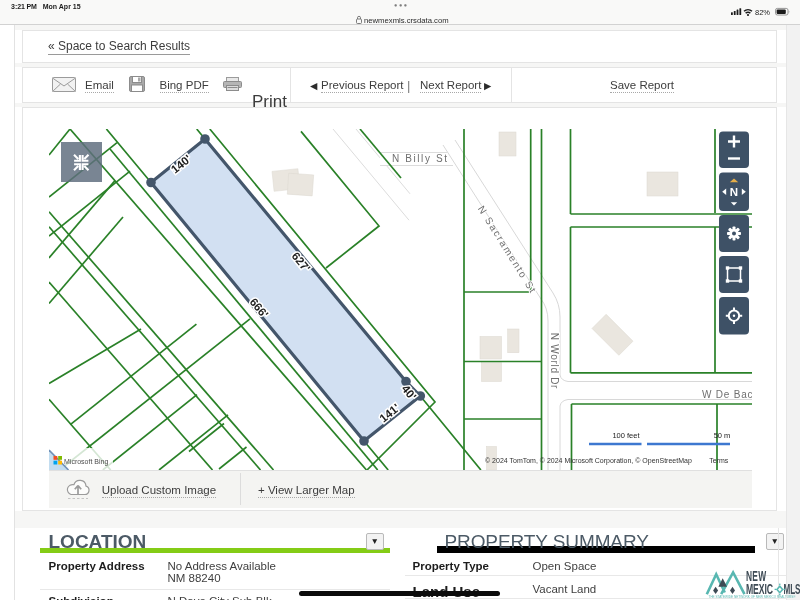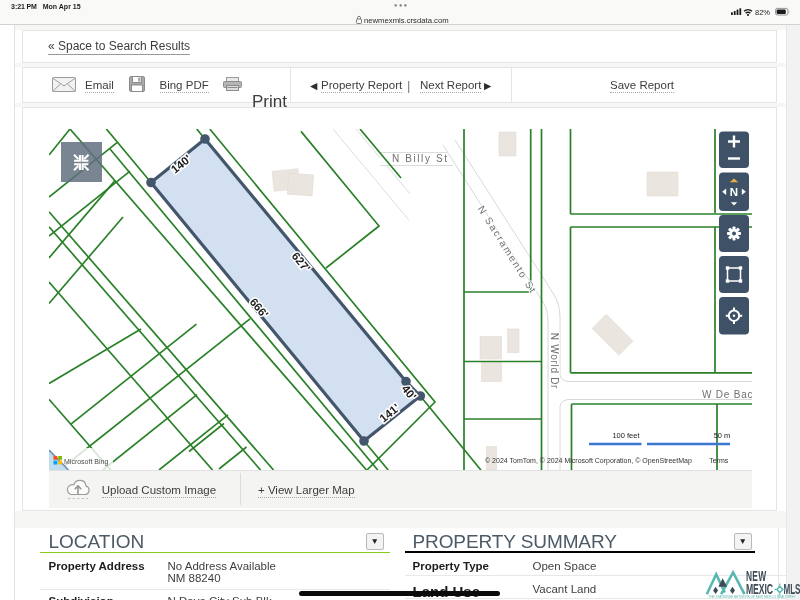--- a/index.html
+++ b/index.html
@@ -74,21 +74,21 @@
   <div class="abs" style="left:223px;top:77px;width:19px;height:14px;">
     <svg width="19" height="14" viewBox="0 0 19 14">
       <rect x="3.5" y="0.5" width="12" height="4" fill="#e8e8e8" stroke="#9b9b9b"></rect>
       <rect x="0.5" y="4.5" width="18" height="6" rx="1" fill="#b5b5b5" stroke="#8c8c8c"></rect>
       <rect x="3.5" y="8.5" width="12" height="5" fill="#dcdcdc" stroke="#8c8c8c"></rect>
       <rect x="4.5" y="10" width="10" height="1" fill="#8c8c8c"></rect>
     </svg>
   </div>
   <div class="abs lnk" style="left:252px;top:92px;font-size:17px;">Print</div>
   <div class="abs" style="left:310px;top:80px;font-size:9.5px;color:#2c2c2c;">◀</div>
-  <div class="abs lnk" style="left:321px;top:79px;font-size:11.5px;">Property Report</div>
+  <div class="abs lnk" style="left:321px;top:79px;font-size:11.5px;">Previous Report</div>
   <div class="abs" style="left:407px;top:77.5px;font-size:13px;color:#7a7a7a;">|</div>
   <div class="abs lnk" style="left:420px;top:79px;font-size:11.5px;">Next Report</div>
   <div class="abs" style="left:484px;top:80px;font-size:9.5px;color:#2c2c2c;">▶</div>
   <div class="abs lnk" style="left:610px;top:79px;font-size:11.5px;">Save Report</div>
 
   <div class="panel" style="top:107px;height:404px;"></div>
   <div class="abs" style="left:49px;top:129px;width:703px;height:341px;">
     <svg width="703" height="341" viewBox="0 0 703 341" style="display:block">
       <rect x="0" y="0" width="703" height="341" fill="#ffffff"></rect>
 
@@ -267,33 +267,33 @@
     <svg width="28" height="22" viewBox="0 0 28 22">
       <path d="M7 16.5 h13.8 a4.3 4.3 0 0 0 1.2-8.4 a6.2 6.2 0 0 0 -12.1-1.3 a4.6 4.6 0 0 0 -2.9 9.7 z" fill="#fcfcfb" stroke="#9b9b9b" stroke-width="1.2" stroke-linejoin="round"></path>
       <path d="M14 16 V8.6 M14 7.6 L10.8 11.2 M14 7.6 L17.2 11.2" stroke="#9b9b9b" stroke-width="1.7" fill="none"></path>
       <path d="M4 20.5 H24" stroke="#c4c4c4" stroke-width="1" stroke-dasharray="2.5 2"></path>
     </svg>
   </div>
   <div class="abs lnk" style="left:101.7px;top:484px;font-size:11.5px;">Upload Custom Image</div>
   <div class="abs lnk" style="left:258px;top:484px;font-size:11.5px;">+ View Larger Map</div>
 
   <div class="abs" style="left:40px;top:528px;width:350px;">
-    <div style="position:relative;border-bottom:1px solid #84cc16;height:25px;">
+    <div style="position:relative;border-bottom:5px solid #84cc16;height:25px;font-weight:bold;">
       <div style="position:absolute;left:8.5px;top:3px;font-size:19px;color:#4c5a66;">LOCATION</div>
       <div style="position:absolute;left:326px;top:5px;width:17.5px;height:16.5px;background:#f3f3f3;border:1px solid #b9b9b9;border-radius:2px;text-align:center;font-size:8.5px;color:#222;line-height:15.5px;">▼</div>
     </div>
   </div>
   <div class="abs" style="left:48.5px;top:559.5px;font-size:11.5px;font-weight:bold;color:#1c1c1c;">Property Address</div>
   <div class="abs" style="left:167.5px;top:559.5px;font-size:11.5px;color:#3f3f3f;line-height:12.5px;">No Address Available<br>NM 88240</div>
   <div class="abs" style="left:40px;top:588.5px;width:350px;height:1px;background:#e8e8e8;"></div>
   <div class="abs" style="left:48.5px;top:594.5px;font-size:11.5px;font-weight:bold;color:#1c1c1c;">Subdivision</div>
   <div class="abs" style="left:167.5px;top:594.5px;font-size:11.5px;color:#3f3f3f;">N Dave City Sub Blk</div>
 
   <div class="abs" style="left:405px;top:528px;width:350px;">
-    <div style="position:relative;border-bottom:2px solid #000000;height:25px;">
+    <div style="position:relative;border-bottom:7px solid #000000;height:25px;margin-left:32px;">
       <div style="position:absolute;left:7.5px;top:3px;font-size:19px;color:#4c5a66;letter-spacing:-0.1px;">PROPERTY SUMMARY</div>
       <div style="position:absolute;left:329px;top:5px;width:17.5px;height:16.5px;background:#f3f3f3;border:1px solid #b9b9b9;border-radius:2px;text-align:center;font-size:8.5px;color:#222;line-height:15.5px;">▼</div>
     </div>
   </div>
   <div class="abs" style="left:412.5px;top:559.5px;font-size:11.5px;font-weight:bold;color:#1c1c1c;">Property Type</div>
   <div class="abs" style="left:532.5px;top:559.5px;font-size:11.5px;color:#3f3f3f;">Open Space</div>
   <div class="abs" style="left:405px;top:574.5px;width:381px;height:1px;background:#e8e8e8;"></div>
   <div class="abs" style="left:412.5px;top:583px;font-size:15px;font-weight:bold;color:#1c1c1c;">Land Use</div>
   <div class="abs" style="left:532.5px;top:583px;font-size:11.5px;color:#3f3f3f;">Vacant Land</div>
   <div class="abs" style="left:405px;top:597.5px;width:381px;height:1px;background:#e8e8e8;"></div>

